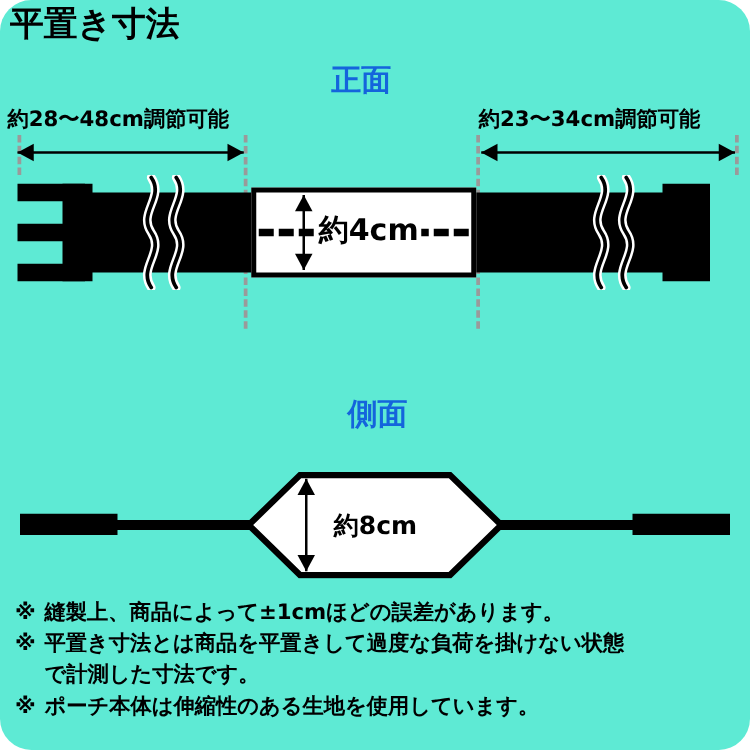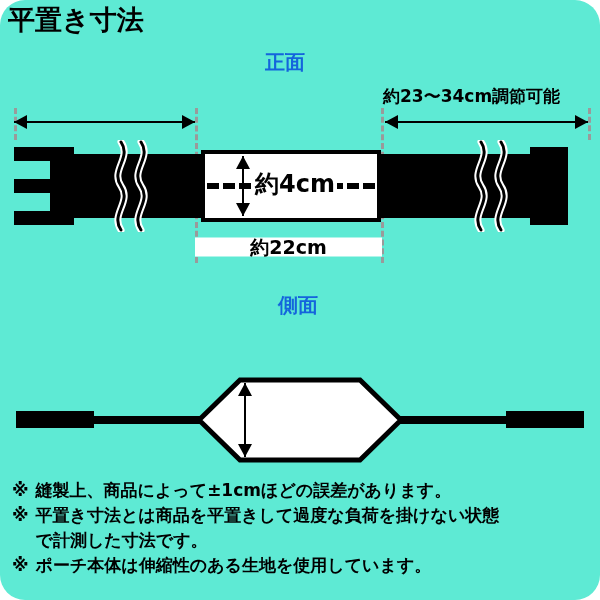--- a/index.html
+++ b/index.html
@@ -27,21 +27,21 @@
     top: 6px;
     font-size: 27px;
     font-weight: bold;
     letter-spacing: 0px;
     line-height: 1;
     white-space: nowrap;
   }
 
   
   .section-heading {
-    font-size: 20px;
+    font-size: 24px;
     font-weight: bold;
     line-height: 1;
     white-space: nowrap;
   }
   #heading-front { left: 265px; top: 52px; }
   #heading-side  { left: 278px; top: 295px; }
 
   
   .dim-caption {
     font-size: 17px;
@@ -265,20 +265,21 @@
 </style>
 </head>
 <body>
 
 <div id="page">
 
   <div class="abs" id="page-title">平置き寸法</div>
 
   <div class="abs section-heading" id="heading-front" style="color: rgb(20, 100, 220);">正面</div>
 
+  <div class="abs dim-caption" id="caption-left">約28〜48cm調節可能</div>
   <div class="abs dim-caption" id="caption-right">約23〜34cm調節可能</div>
 
   <div class="abs guide" id="guide-a"></div>
   <div class="abs guide" id="guide-b"></div>
   <div class="abs guide" id="guide-c"></div>
   <div class="abs guide" id="guide-d"></div>
 
   <div class="abs dim-row" id="dim-arrow-left">
     <div class="dim-line"></div>
     <div class="arrow-head left"></div>
@@ -321,47 +322,41 @@
     <path d="M37 2 C 48 18, 26 30, 37 46 C 48 62, 26 74, 37 90" fill="none" stroke="#000000" stroke-width="3" stroke-linecap="round"></path>
   </svg>
 
   <div class="abs" id="dim-arrow-height">
     <div class="vline"></div>
     <div class="arrow-head-v up"></div>
     <div class="arrow-head-v down"></div>
   </div>
   <div class="abs" id="height-label">約4cm</div>
 
-  <div class="abs" id="dim-arrow-width">
-    <div class="arrow-head left"></div>
-    <div class="arrow-head right"></div>
-    <div class="seg s1"></div>
-    <div class="seg s2"></div>
-    <div id="dim-width-label">約22cm</div>
-  </div>
-
-  <div class="abs section-heading" id="heading-side" style="color: rgb(20, 100, 220);">側面</div>
+
+  <div class="abs section-heading" id="heading-side" style="color: rgb(20, 100, 220); margin-top: 24px;">側面</div>
 
   <div class="abs" id="side-note">
   </div>
 
   <div class="abs side-thick" id="side-strap-l-thick"></div>
   <div class="abs" id="side-strap-l-thin"></div>
   <div class="abs" id="side-strap-r-thin"></div>
   <div class="abs side-thick" id="side-strap-r-thick"></div>
 
   <svg class="abs" style="left:196px; top:377px;" width="208" height="86" viewBox="0 0 208 86">
     <polygon points="44,3 164,3 205,43 164,83 44,83 3,43" fill="#ffffff" stroke="#000000" stroke-width="5" stroke-linejoin="miter"></polygon>
   </svg>
 
   <div class="abs" id="dim-arrow-side-height">
     <div class="vline"></div>
     <div class="arrow-head-v up"></div>
     <div class="arrow-head-v down"></div>
   </div>
+  <div class="abs" id="side-height-label">約8cm</div>
 
   <div class="abs" id="footnotes">
     <div class="note-row">
       <span class="note-mark">※</span>
       <span class="note-text">縫製上、商品によって±1cmほどの誤差があります。</span>
     </div>
     <div class="note-row">
       <span class="note-mark">※</span>
       <span class="note-text">平置き寸法とは商品を平置きして過度な負荷を掛けない状態
 で計測した寸法です。</span>

